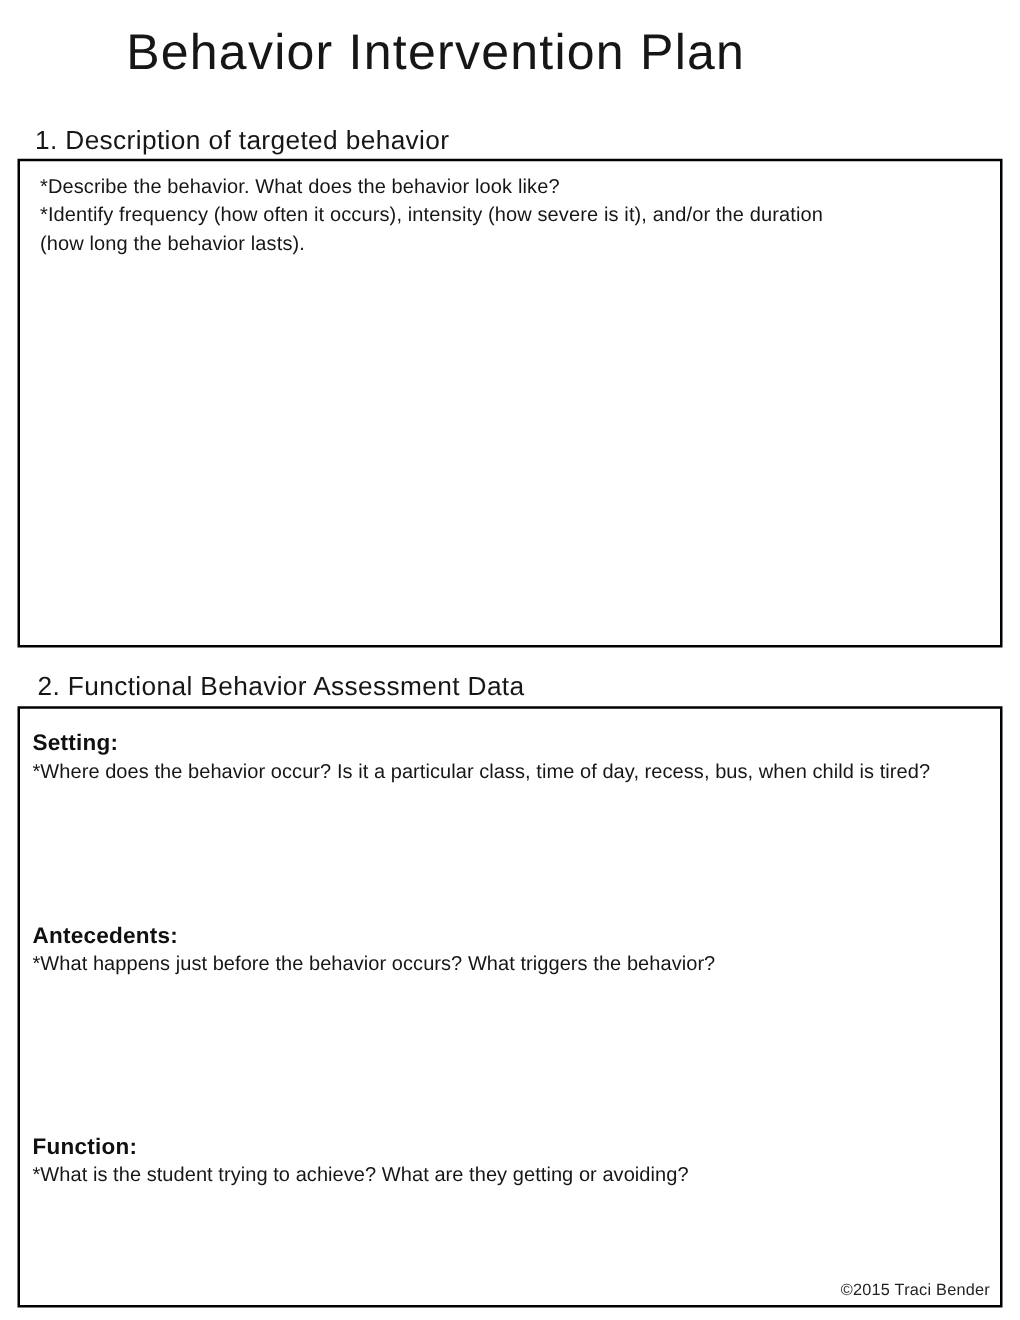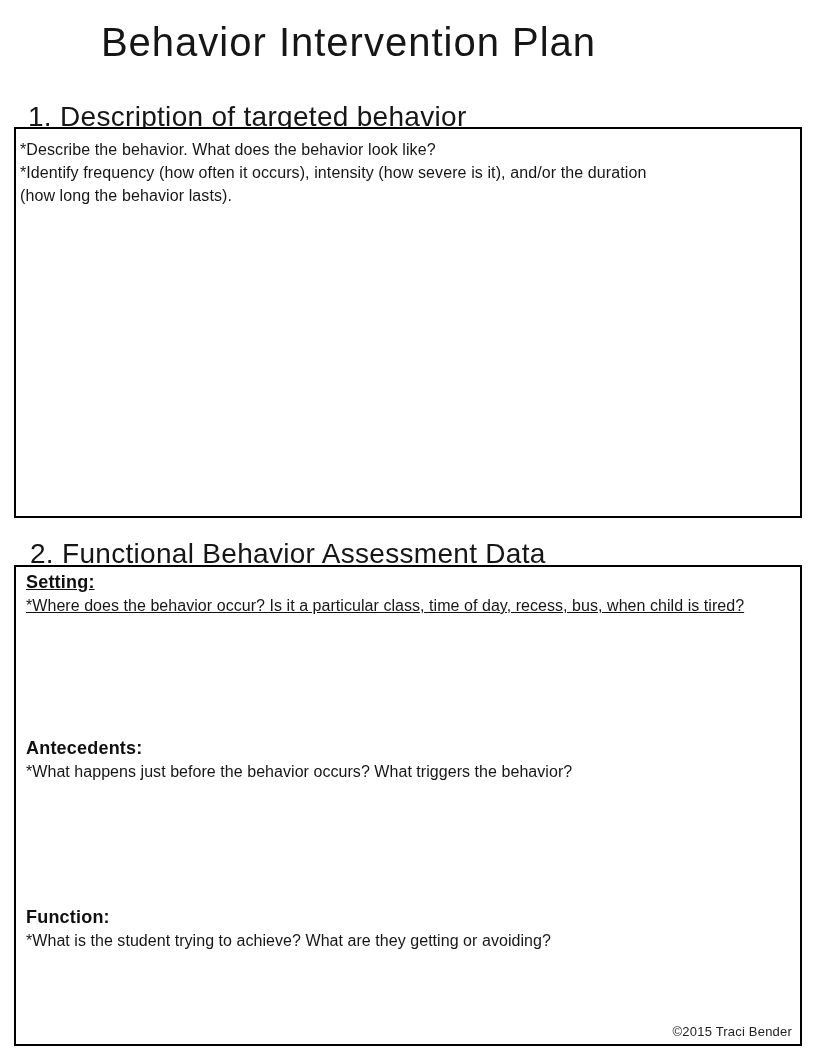--- a/index.html
+++ b/index.html
@@ -23,60 +23,60 @@
     width: 697px;
     margin: 0;
     text-align: center;
     font-size: 40px;
     font-weight: normal;
     letter-spacing: 1px;
     color: #161616;
   }
   .section-heading {
     position: absolute;
-    font-size: 28px;
+    font-size: 21px;
     font-weight: normal;
     letter-spacing: 0.3px;
     color: #161616;
     white-space: nowrap;
   }
   .heading-1 { top: 101px; left: 28px; }
   .heading-2 { top: 538px; left: 30px; }
 
   .box {
     position: absolute;
     left: 14px;
     width: 788px;
     border: 2px solid #000000;
     box-sizing: border-box;
     background: #ffffff;
   }
   .box-1 {
     top: 127px;
     height: 391px;
-    padding: 9px 4px;
+    padding: 9px 16px;
   }
   .box-2 {
     top: 565px;
     height: 481px;
   }
   .instruction-line {
     font-size: 16px;
     line-height: 23px;
     letter-spacing: 0.1px;
     white-space: nowrap;
     overflow: hidden;
     color: #161616;
   }
   .field {
     position: absolute;
     left: 10px;
     right: 8px;
   }
-  .field-0 { top: 5px; text-decoration: underline; }
+  .field-0 { top: 17px; }
   .field-1 { top: 171px; }
   .field-2 { top: 340px; }
   .field-label {
     font-size: 18px;
     font-weight: bold;
     letter-spacing: 0.2px;
     color: #101010;
     margin-bottom: 4px;
   }
   .field-prompt {

